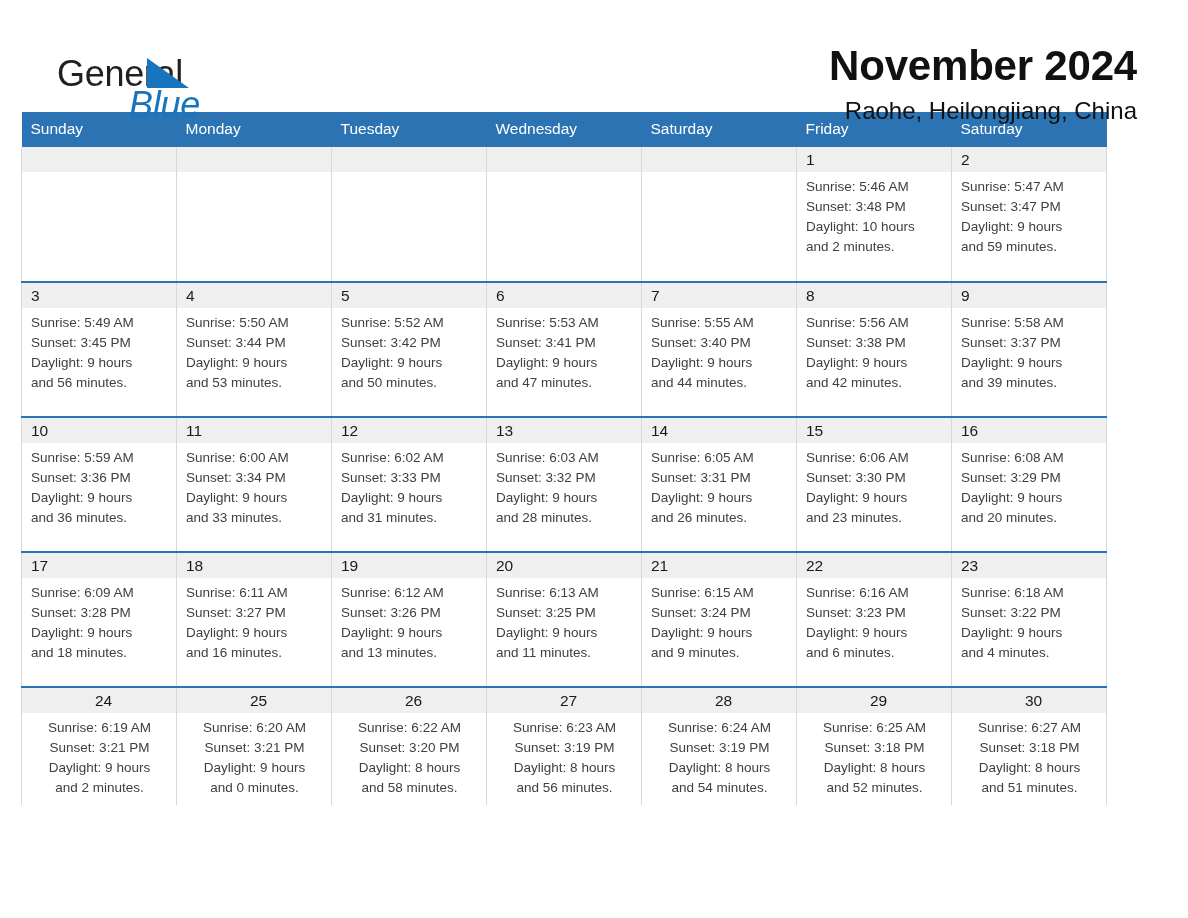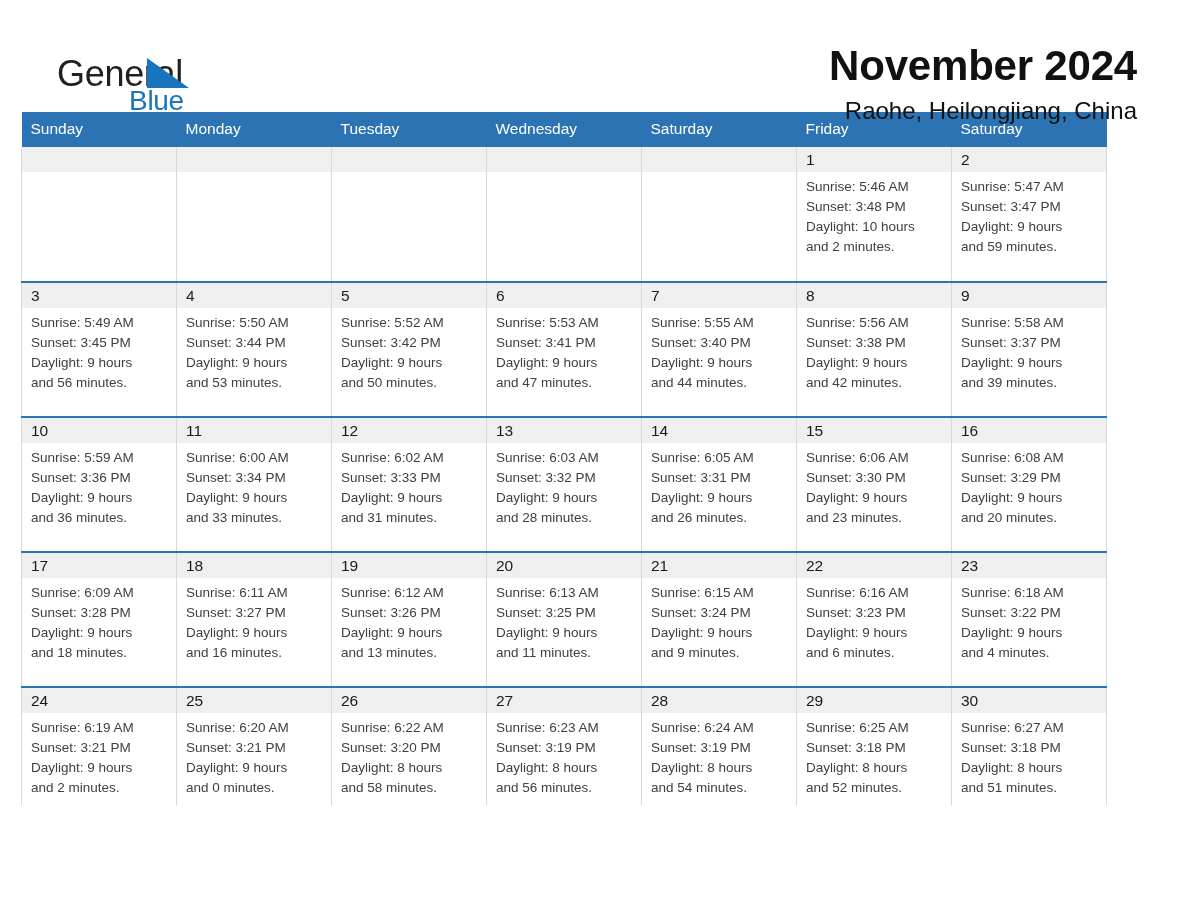--- a/index.html
+++ b/index.html
@@ -53,24 +53,25 @@
     position: absolute;
     left: 96px;
     top: 14px;
     width: 42px;
     height: 30px;
   }
   .logo-blue {
     position: absolute;
     left: 78px;
     top: 43px;
-    font-size: 28px;
+    font-size: 36px;
     letter-spacing: -0.3px;
     color: #1874bc;
     line-height: 1;
+    font-style: italic;
   }
 
   .title-block {
     text-align: right;
     flex: 0 0 auto;
     padding-right: 0px;
   }
   .month-title {
     font-size: 42px;
     font-weight: bold;
@@ -113,20 +114,21 @@
     border-right: 1px solid #d8d8d8;
     border-top: 2px solid #2c73b4;
     background: #ffffff;
     height: 135px;
   }
   .week-row:first-of-type > td {
     border-top: none;
   }
   .week-row.last-row > td {
     height: 118px;
+    text-align: center;
   }
 
   .daynum-band {
     background: #efefef;
     height: 25px;
     padding: 3px 0 0 9px;
     font-size: 15.5px;
     color: #1a1a1a;
     line-height: 1.3;
   }

